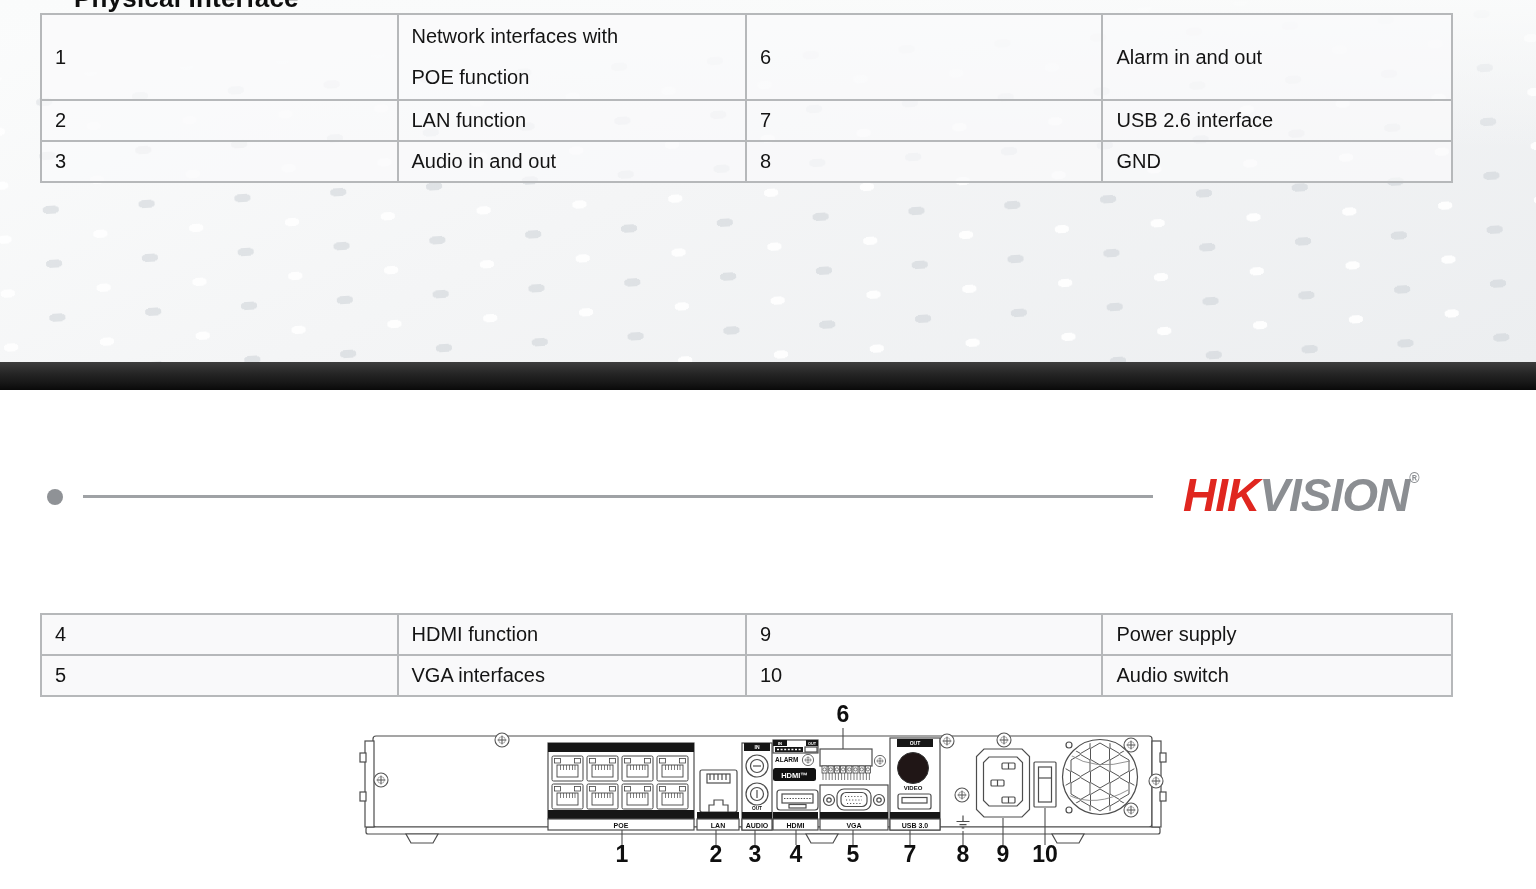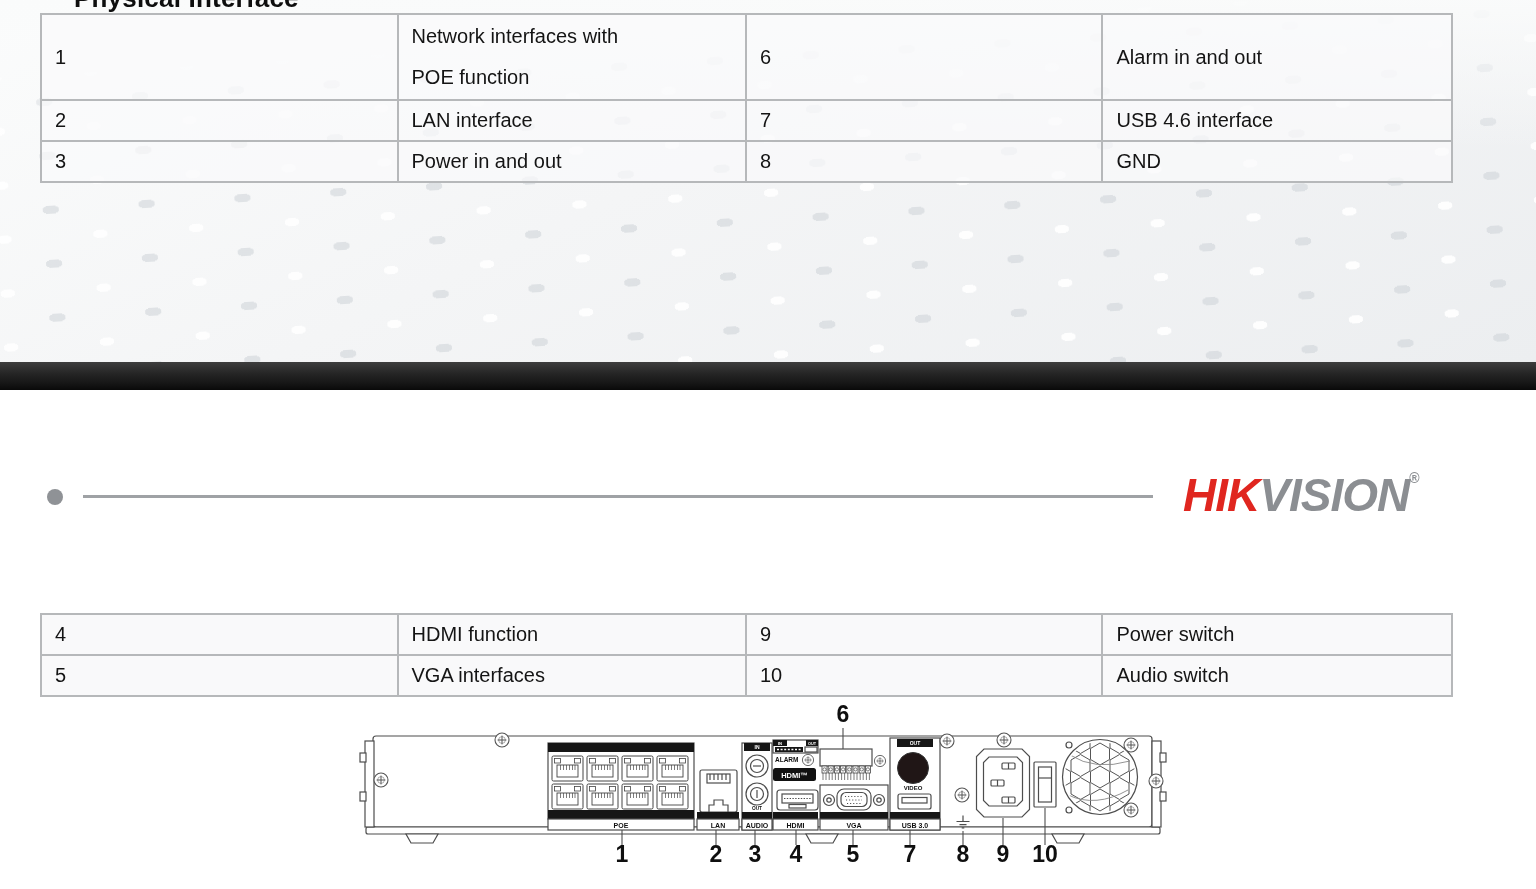--- a/index.html
+++ b/index.html
@@ -92,27 +92,27 @@
         </colgroup>
       <tbody>
       <tr class="row-tall">
         <td>1</td>
         <td><span class="wrap2">Network interfaces with POE function</span></td>
         <td>6</td>
         <td>Alarm in and out</td>
       </tr>
       <tr class="row-std">
         <td>2</td>
-        <td>LAN interface</td>
+        <td>LAN function</td>
         <td>7</td>
-        <td>USB 4.6 interface</td>
+        <td>USB 2.6 interface</td>
       </tr>
       <tr class="row-std">
         <td>3</td>
-        <td>Power in and out</td>
+        <td>Audio in and out</td>
         <td>8</td>
         <td>GND</td>
       </tr>
     </tbody>
       </table>
   </div>
 
   <div class="dark-bar"></div>
 
   <div class="bottom-section">
@@ -125,21 +125,21 @@
           <col style="width:356px">
           <col style="width:348px">
           <col style="width:356px">
           <col style="width:349px">
         </colgroup>
       <tbody>
           <tr class="row-std">
         <td>4</td>
         <td>HDMI function</td>
         <td>9</td>
-        <td>Power switch</td>
+        <td>Power supply</td>
       </tr>
       <tr class="row-std">
         <td>5</td>
         <td>VGA interfaces</td>
         <td>10</td>
         <td>Audio switch</td>
       </tr>
     </tbody>
       </table>
   </div>

